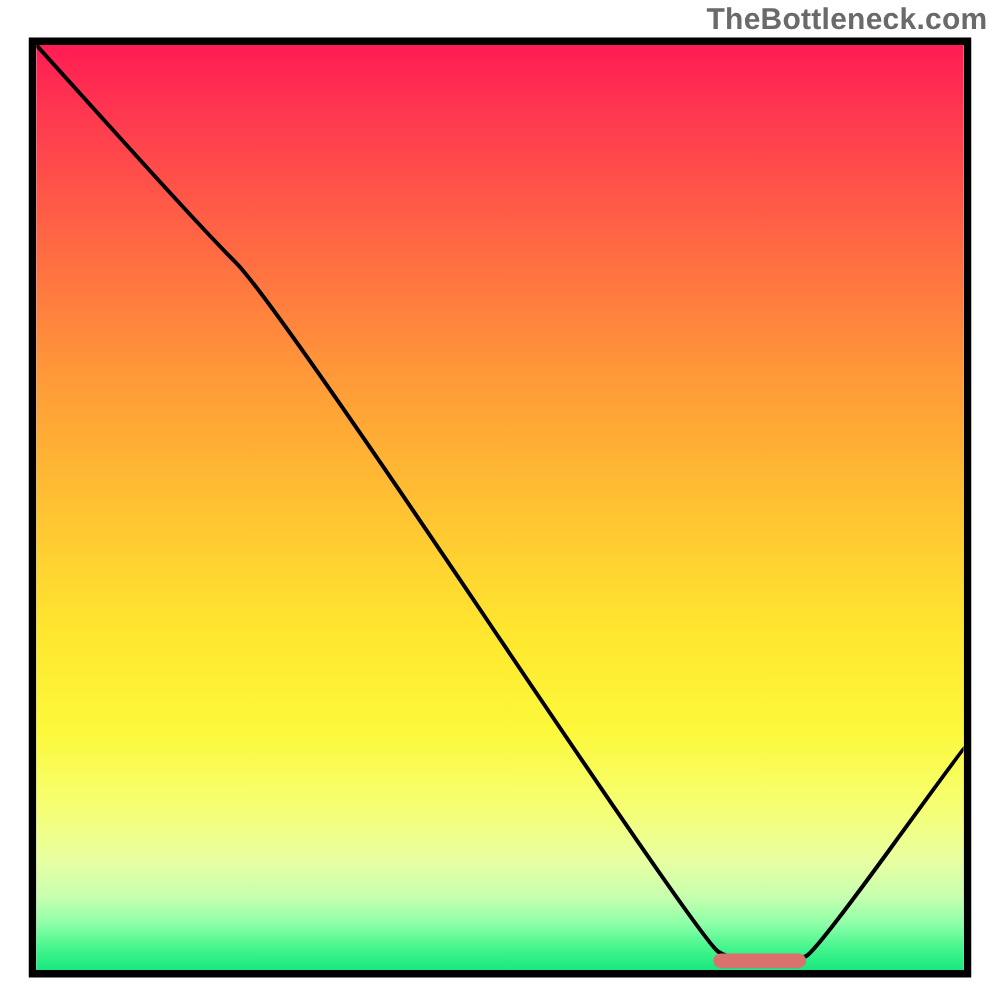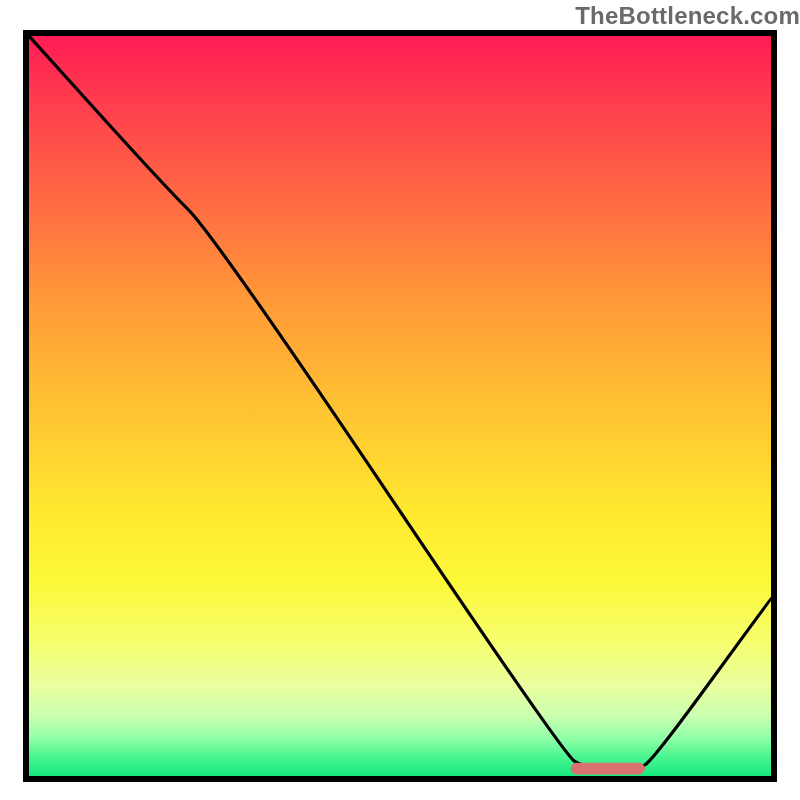--- a/index.html
+++ b/index.html
@@ -11,21 +11,21 @@
     font-family: Arial, Helvetica, sans-serif;
   }
   .container {
     position: relative;
     width: 800px;
     height: 800px;
   }
   .watermark {
     position: absolute;
     top: 2px;
-    right: 0;
+    right: 10px;
     font-size: 24px;
     font-weight: 600;
     color: #6a6a6a;
     letter-spacing: 0.2px;
     z-index: 10;
   }
   .frame {
     position: absolute;
     left: 23px;
     top: 30px;

